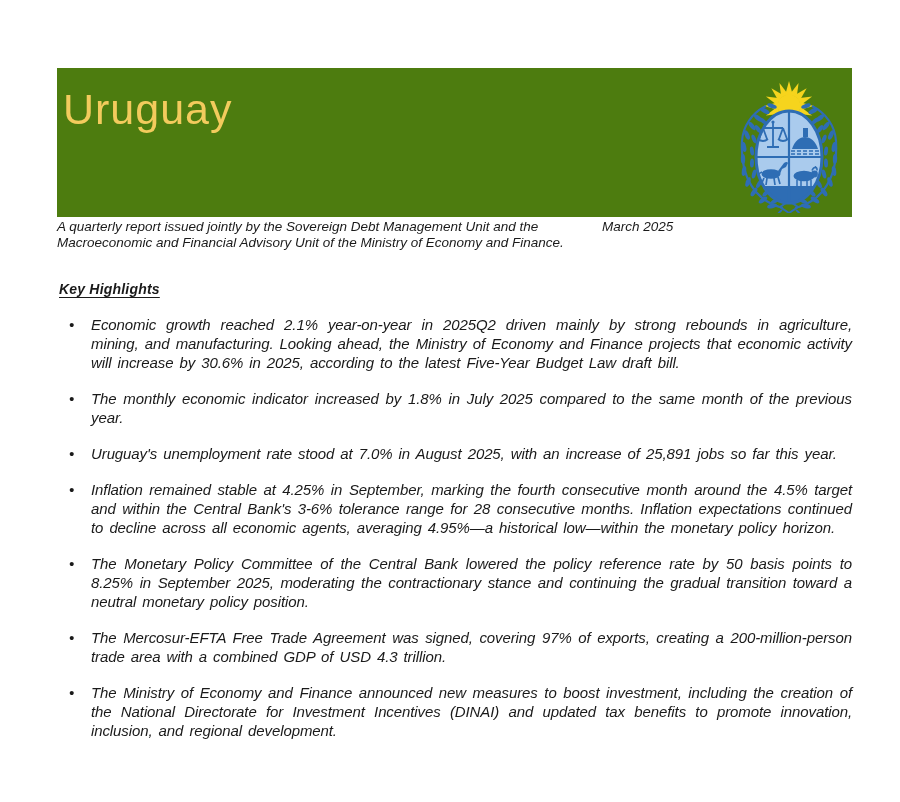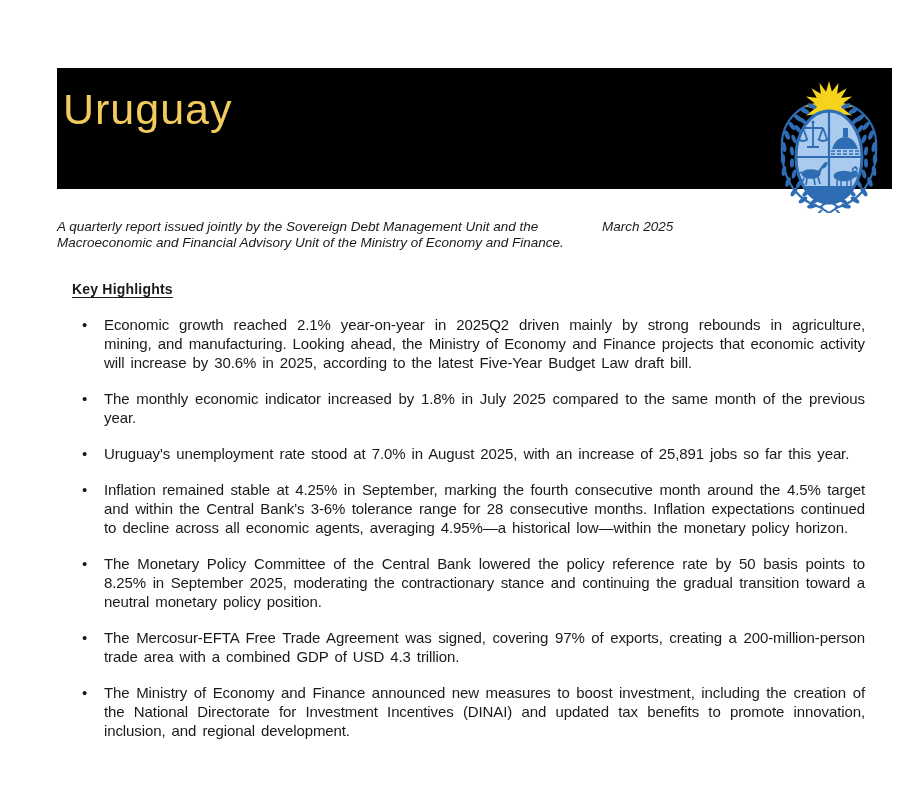--- a/index.html
+++ b/index.html
@@ -3,23 +3,22 @@
 <meta charset="utf-8">
 <title>Uruguay Macroeconomic Newsletter</title>
 <style>
   html,body { margin:0; padding:0; background:#ffffff; }
   .page {
     position:relative; width:900px; height:802px; background:#ffffff;
     font-family:"Liberation Sans", sans-serif; color:#1a1a1a; overflow:hidden;
   }
   
   .banner {
-    position:absolute; left:57px; top:68px; width:795px; height:121px;
-    background:#000000;
-    padding-left:40px;
+    position:absolute; left:57px; top:68px; width:795px; height:149px;
+    background:#4d7c0f;
   }
   .country {
     position:absolute; left:6px; top:20px;
     font-size:43px; line-height:1; letter-spacing:1px;
     color:#F3CB5D; font-weight:400;
   }
   .doc-title {
     position:absolute; left:6px; top:88px;
     font-size:34px; line-height:1; letter-spacing:1px;
     color:#ffffff; font-style:italic; font-weight:400;
@@ -33,21 +32,21 @@
   }
   .desc {
     width:545px; font-size:13.5px; line-height:15.5px; font-style:italic;
   }
   .date {
     font-size:13.5px; line-height:15.5px; font-style:italic;
     padding-right:8px; white-space:nowrap;
   }
 
   
-  .content { position:absolute; left:70px; top:281px; width:795px; }
+  .content { position:absolute; left:57px; top:281px; width:795px;font-style:italic; }
   .section-title {
     margin:0 0 18px 2px; font-size:14px; font-weight:bold;
     text-decoration:underline; text-underline-offset:3px; letter-spacing:0.2px;
   }
   .bullet-item { display:flex; margin-bottom:17px; }
   .dot { flex:none; width:22px; padding-left:12px; font-size:15px; line-height:19px; }
   .bullet-text {
     flex:1; margin:0; font-size:15px; line-height:19px;
     text-align:justify; word-spacing:2px; letter-spacing:-0.1px;
   }

